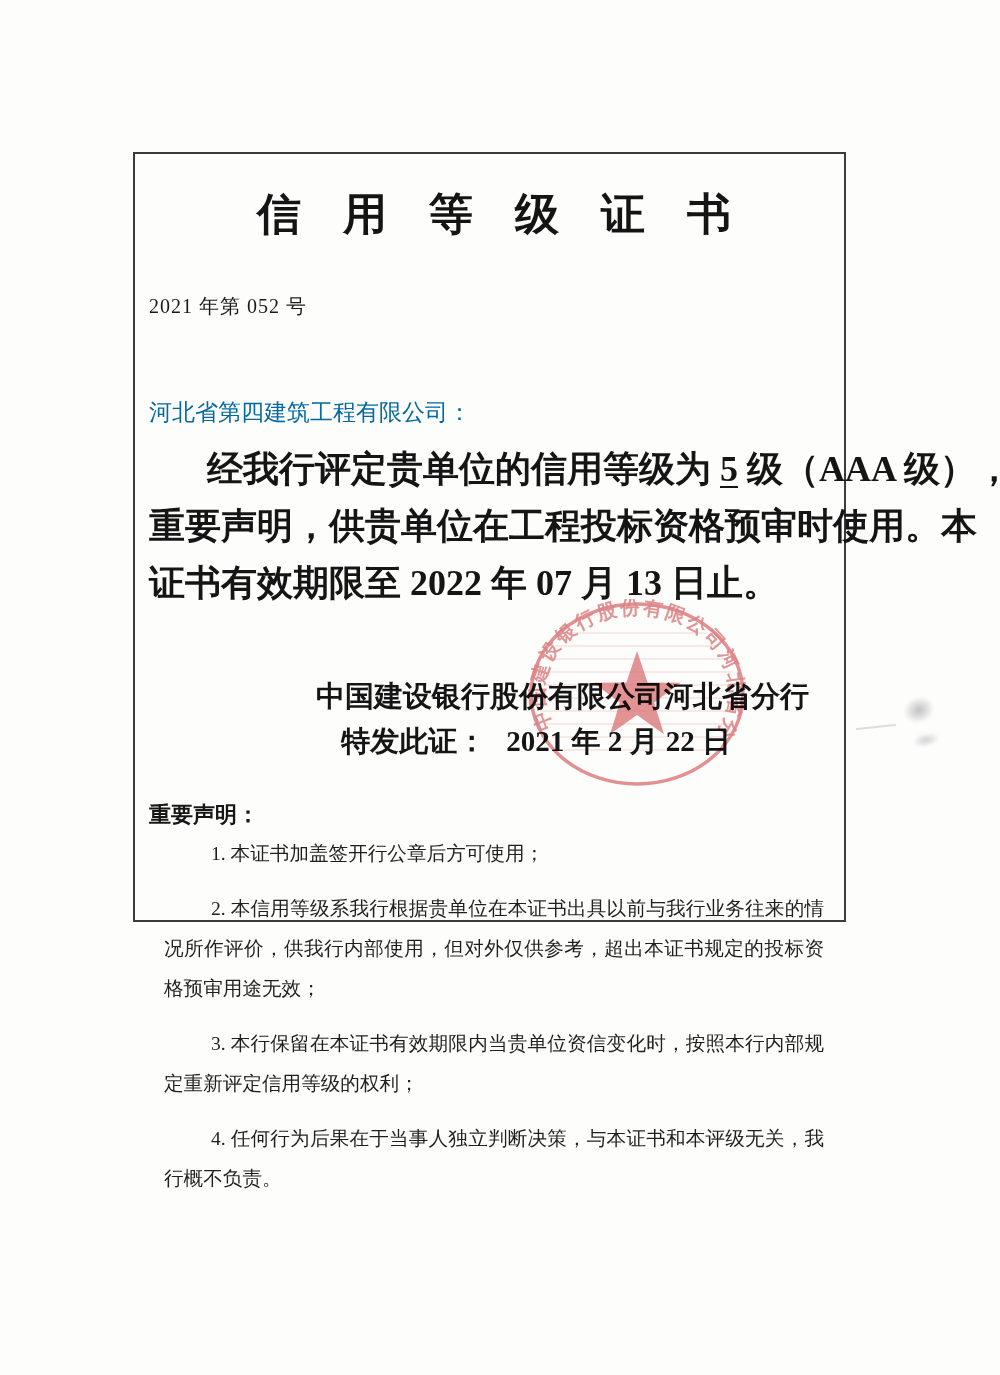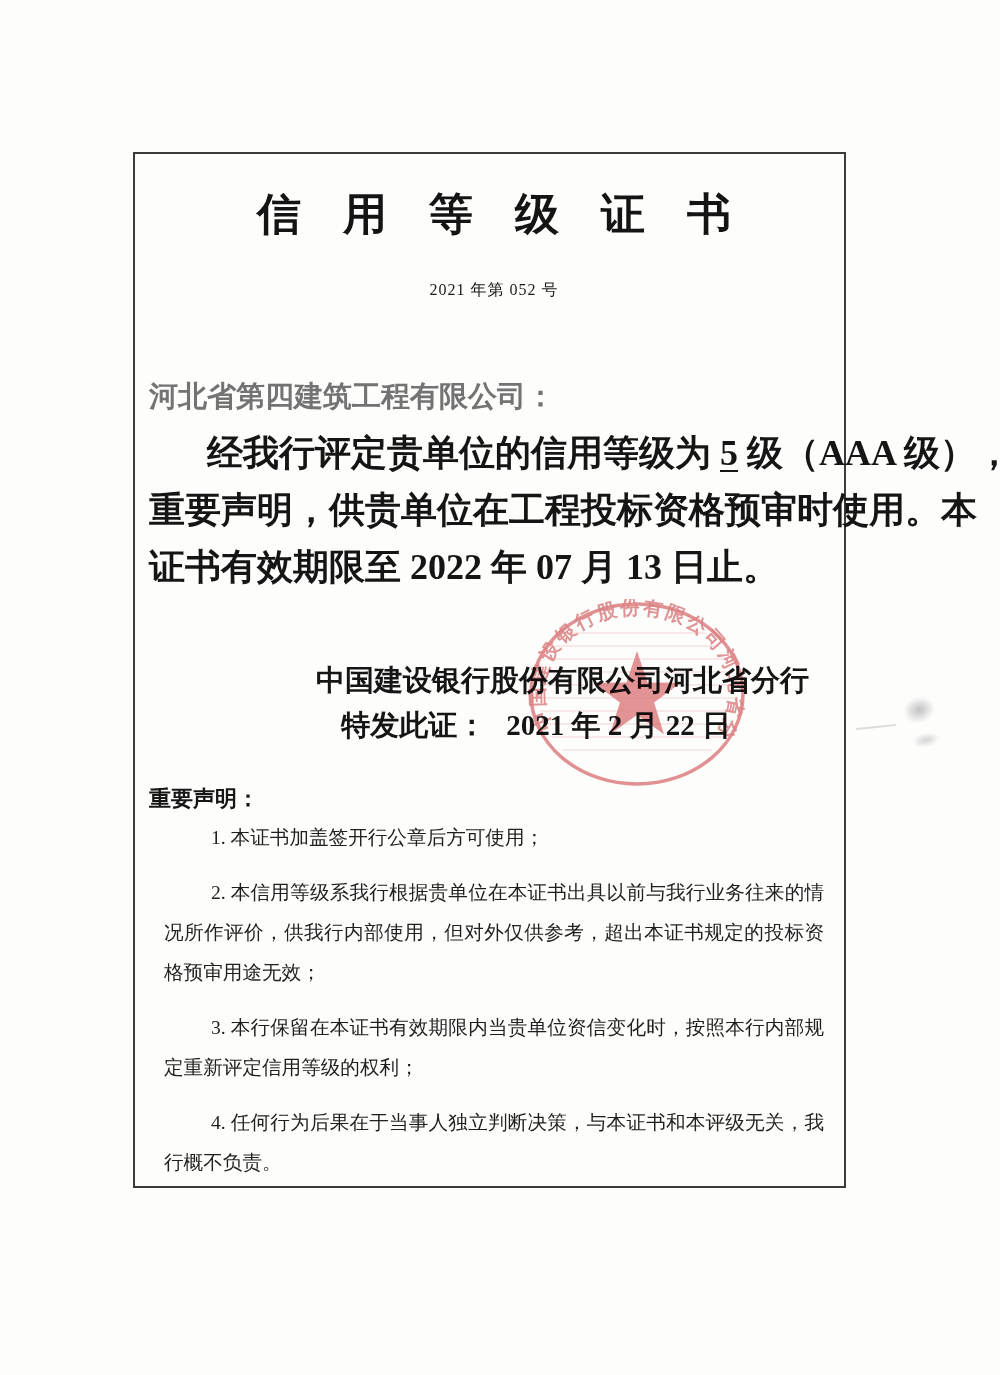--- a/index.html
+++ b/index.html
@@ -7,47 +7,47 @@
     position:relative;
     width:1000px; height:1375px;
     margin:0 auto;
     background:#fdfdfc;
     font-family:"Liberation Serif","DejaVu Serif",serif;
     color:#1c1c1c;
     overflow:hidden;
   }
   .frame {
     position:absolute; left:133px; top:152px;
-    width:713px; height:1036px;
+    width:713px; height:770px;
     border:2px solid #3c3c3c;
     box-sizing:border-box;
     padding:0 5px 0 14px;
   }
   .title {
     margin:36px 0 0 0;
     text-align:center;
     font-family:"DejaVu Sans","Liberation Sans",sans-serif;
     font-weight:700;
     font-size:44px; line-height:48px;
     letter-spacing:42px; padding-left:42px;
     color:#141414;
     white-space:nowrap;
   }
   .serial {
-    margin-top:38px;
-    text-align:center;
-    font-size:16px; line-height:28px;
+    margin-top:54px;
+    text-align:left;
+    font-size:20px; line-height:28px;
     letter-spacing:1px;
     color:#191919;
   }
   .addressee {
     margin-top:64px;
-    font-size:29px; line-height:57px;
-    font-weight:700;
-    color:#737373;
+    font-size:23px; line-height:57px;
+    font-weight:400;
+    color:#0369a1;
   }
   .body-line {
     font-size:36px; line-height:57px;
     font-weight:600;
     color:#151515;
     white-space:nowrap;
   }
   .body-line.indent { text-indent:58px; }
   .grade-underline {
     text-decoration:underline;

